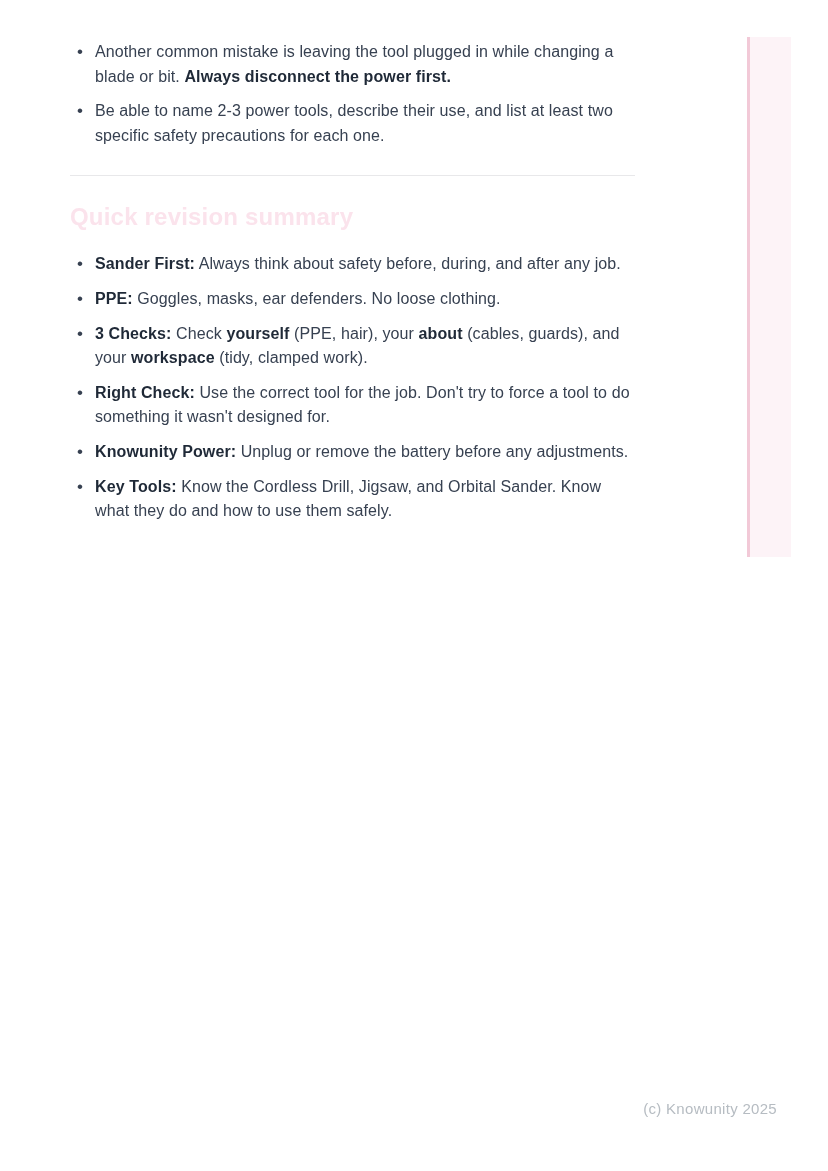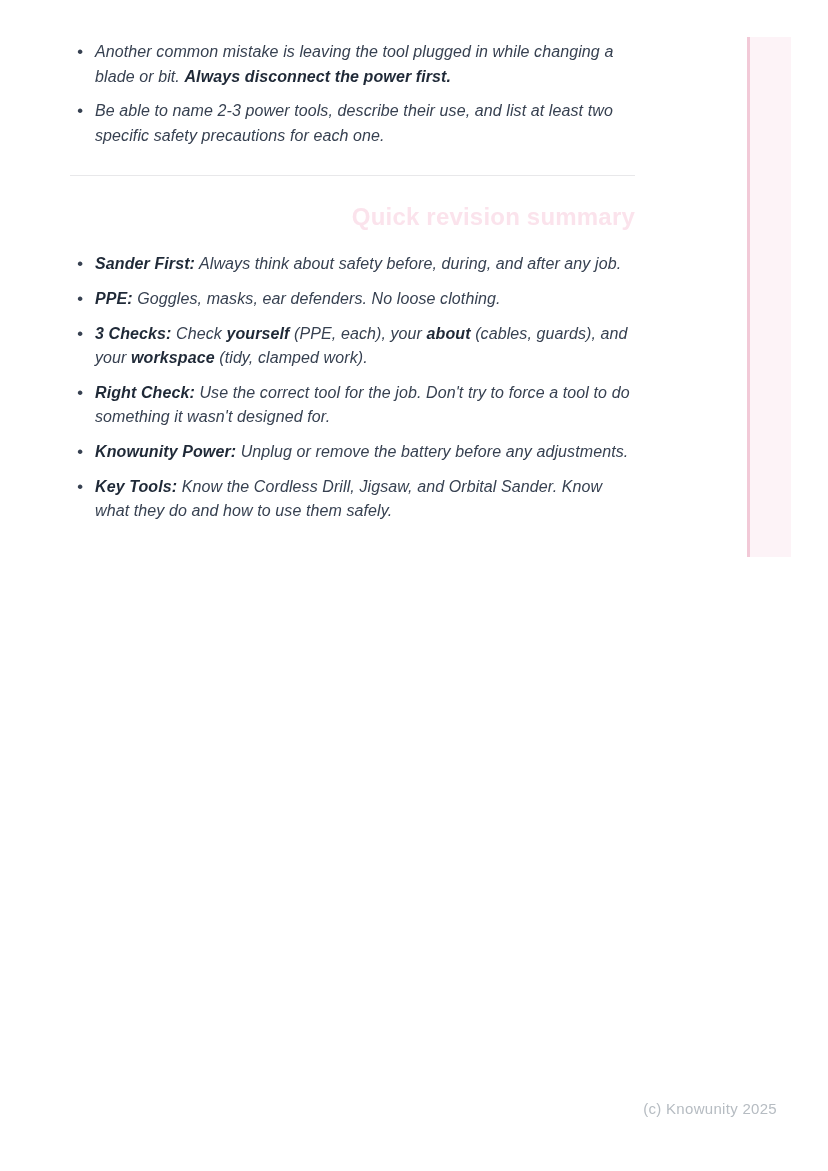--- a/index.html
+++ b/index.html
@@ -17,21 +17,20 @@
   .content {
     position: absolute;
     left: 70px;
     top: 40px;
     width: 565px;
   }
   ul.notes-list {
     list-style: none;
     margin: 0;
     padding: 0;
-    font-style: italic;
   }
   ul.notes-list li {
     position: relative;
     padding-left: 25px;
     font-size: 16px;
     line-height: 24.6px;
     color: #374151;
     margin-bottom: 10px;
     letter-spacing: 0.1px;
   }
@@ -52,21 +51,20 @@
     border-top: 1px solid #e8e8ea;
     margin: 27px 0 0 0;
   }
   h2.section-heading {
     margin: 27px 0 21px 0;
     font-size: 24px;
     line-height: 28px;
     font-weight: bold;
     color: #fbe3ec;
     letter-spacing: 0.2px;
-    text-align: right;
   }
   .accent-strip {
     position: absolute;
     left: 747px;
     top: 37px;
     width: 44px;
     height: 520px;
     background: #fdf3f7;
     border-left: 3px solid #f2c9d7;
     box-sizing: border-box;
@@ -88,21 +86,21 @@
   <main class="content">
     <ul class="notes-list">
         <li><span>Another common mistake is leaving the tool plugged in while changing a blade or bit. </span><strong>Always disconnect the power first.</strong></li>
         <li><span>Be able to name 2-3 power tools, describe their use, and list at least two specific safety precautions for each one.</span></li>
       </ul>
     <hr class="divider">
     <h2 class="section-heading">Quick revision summary</h2>
     <ul class="notes-list">
         <li><strong>Sander First:</strong><span> Always think about safety before, during, and after any job.</span></li>
         <li><strong>PPE:</strong><span> Goggles, masks, ear defenders. No loose clothing.</span></li>
-        <li><strong>3 Checks:</strong><span> Check </span><strong>yourself</strong><span> (PPE, each), your </span><strong>about</strong><span> (cables, guards), and your </span><strong>workspace</strong><span> (tidy, clamped work).</span></li>
+        <li><strong>3 Checks:</strong><span> Check </span><strong>yourself</strong><span> (PPE, hair), your </span><strong>about</strong><span> (cables, guards), and your </span><strong>workspace</strong><span> (tidy, clamped work).</span></li>
         <li><strong>Right Check:</strong><span> Use the correct tool for the job. Don't try to force a tool to do something it wasn't designed for.</span></li>
         <li><strong>Knowunity Power:</strong><span> Unplug or remove the battery before any adjustments.</span></li>
         <li><strong>Key Tools:</strong><span> Know the Cordless Drill, Jigsaw, and Orbital Sander. Know what they do and how to use them safely.</span></li>
       </ul>
   </main>
   <div class="accent-strip"></div>
   <div class="footer">(c) Knowunity 2025</div>
 </div>
 
 </body></html>

